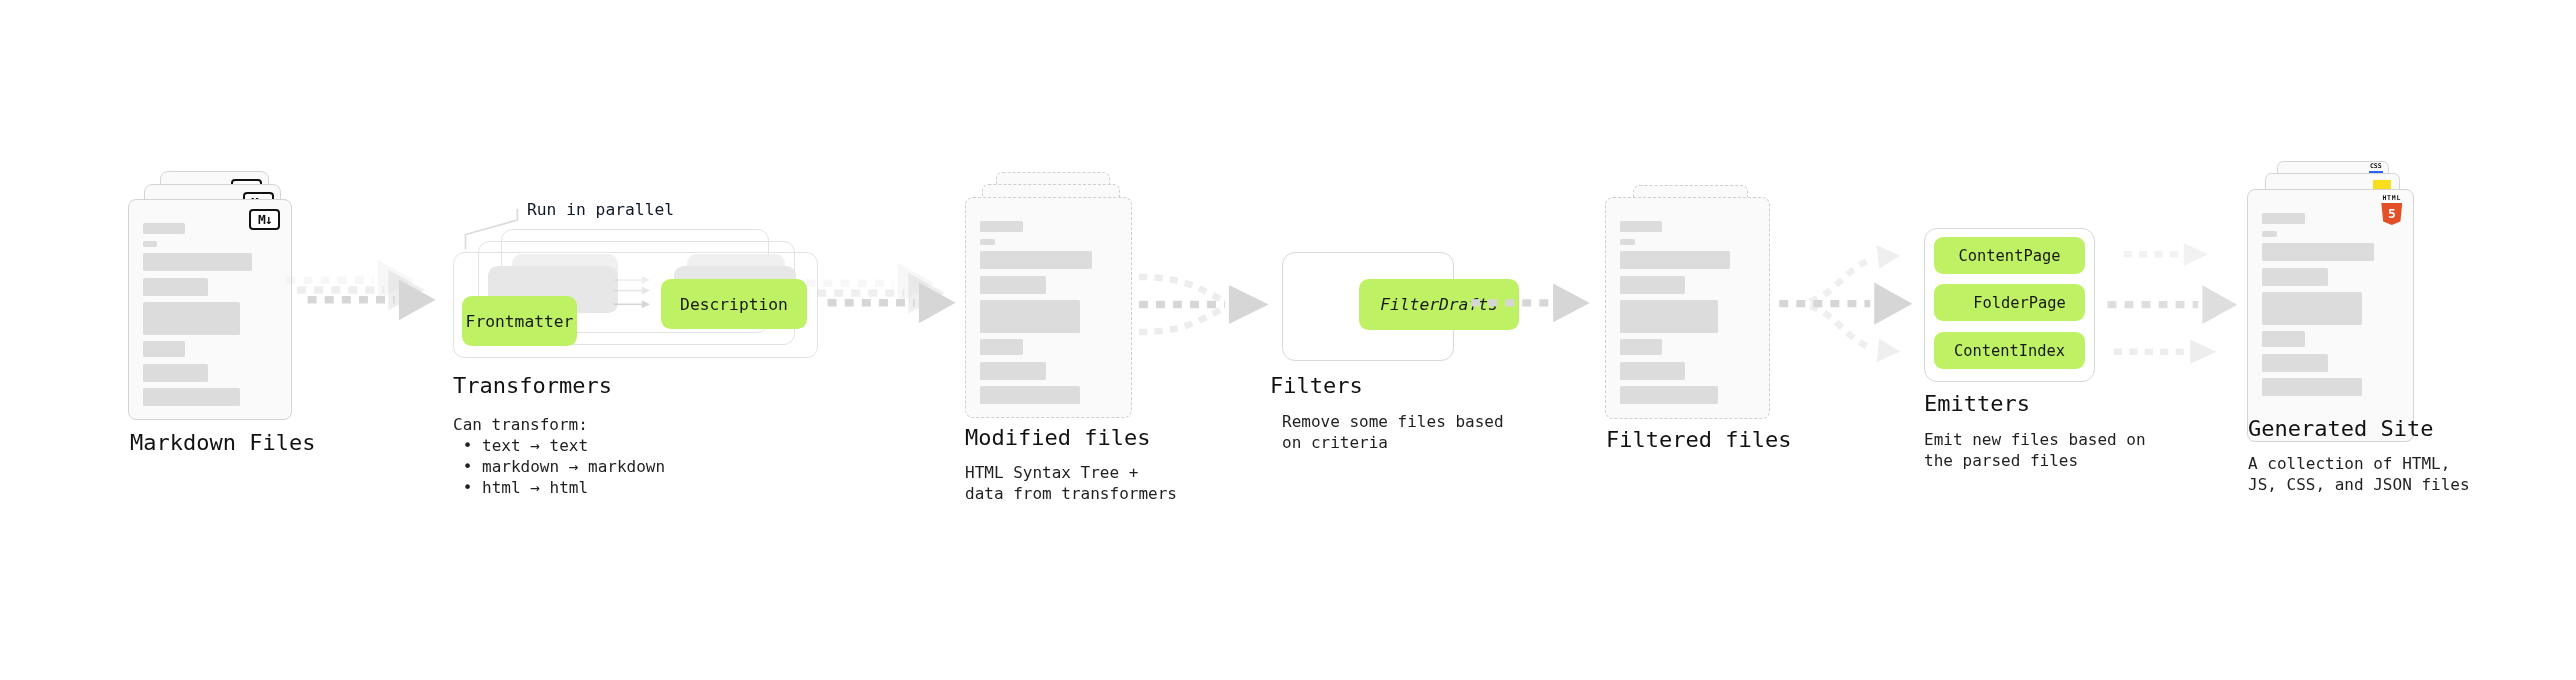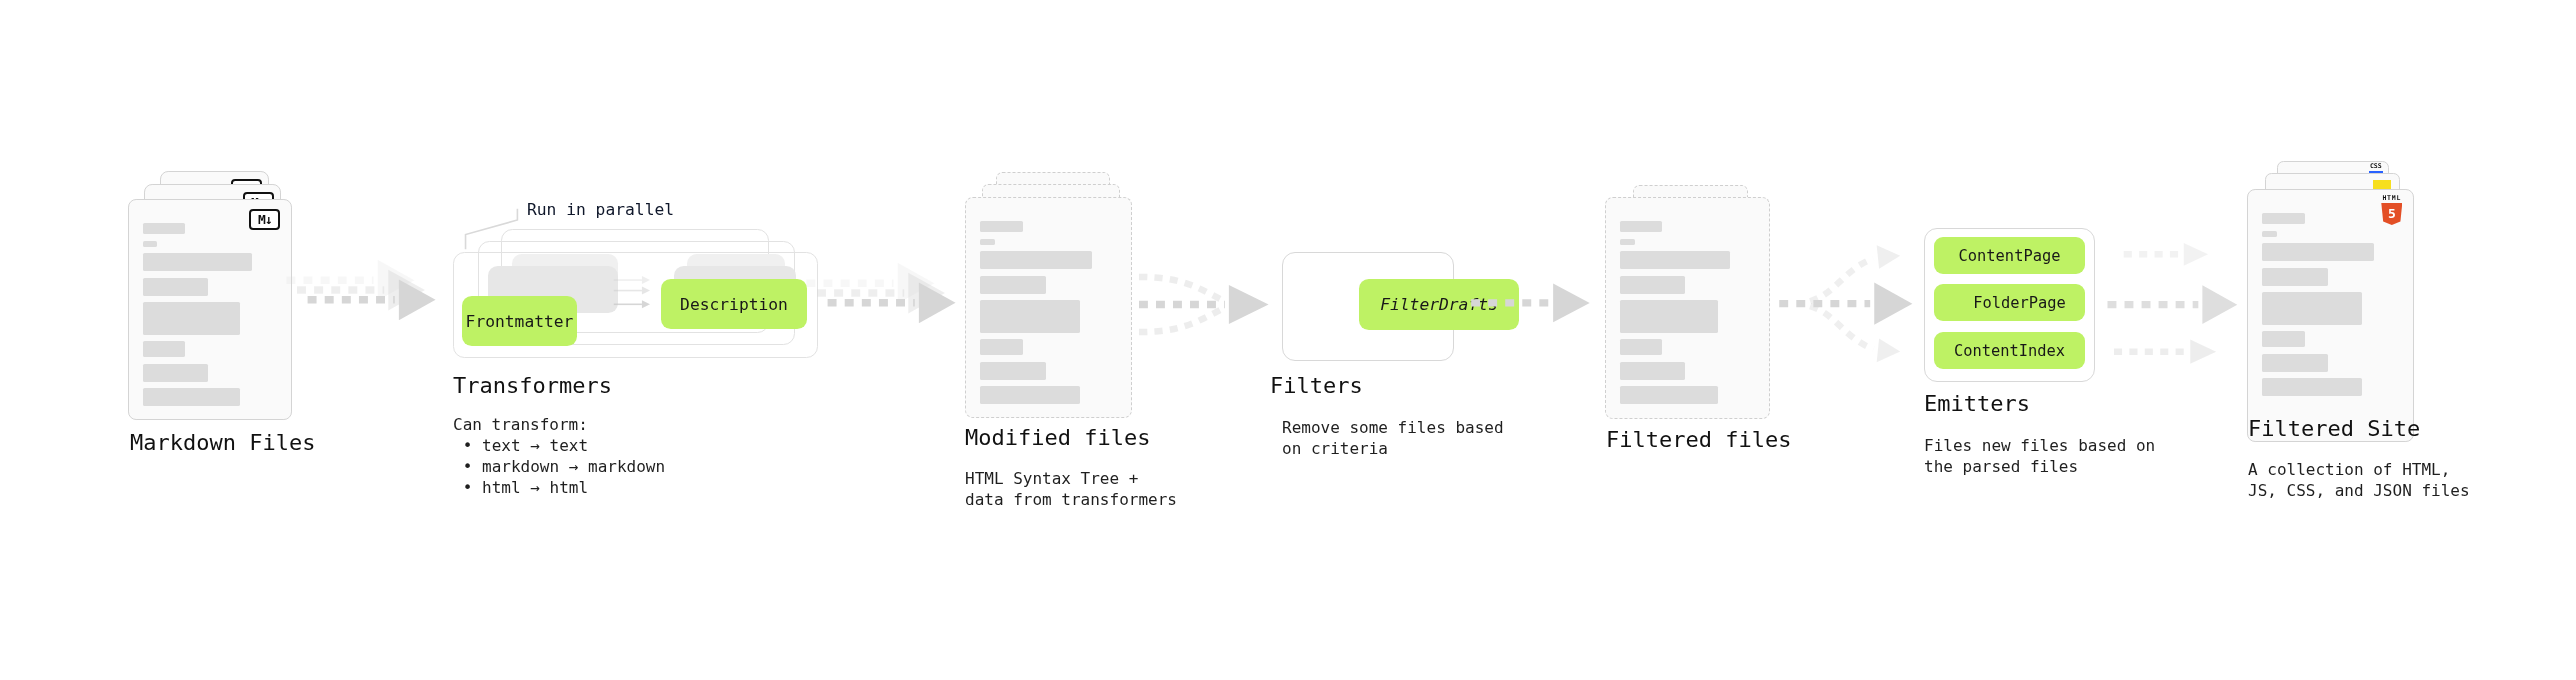--- a/index.html
+++ b/index.html
@@ -41,21 +41,21 @@
   
   .outline-box{position:absolute;border:1.6px solid #e2e2e2;border-radius:11.4px;box-sizing:border-box;background:transparent;}
   .panel-box{position:absolute;border:1.6px solid #d8d8d8;border-radius:13px;background:#fff;box-sizing:border-box;}
   .node{position:absolute;background:#bef264;border-radius:9.8px;display:flex;align-items:center;justify-content:center;
     font-size:16.3px;color:#181818;box-sizing:border-box;}
   .node.ghost2{background:#e7e7e7;}
   .node.ghost3{background:#f0f0f0;}
 
   
   .stage-label{position:absolute;font-size:22px;font-weight:500;line-height:26px;color:#111;white-space:nowrap;}
-  .caption{position:absolute;font-size:16px;line-height:21px;color:#1f1f1f;white-space:pre-line;margin-top:6px;}
+  .caption{position:absolute;font-size:16px;line-height:21px;color:#1f1f1f;white-space:pre-line;}
   .annotation{position:absolute;font-size:16.3px;color:#0f172a;white-space:nowrap;}
   .bullets{position:absolute;font-size:16px;line-height:21px;color:#1f1f1f;}
   .bullets .bullet{padding-left:9.8px;white-space:nowrap;}
 
   
   svg{position:absolute;overflow:visible;}
   .dash{stroke:#d6d6d6;stroke-width:9;stroke-dasharray:11 10;fill:none;}
   .dash.thin{stroke-width:8;stroke-dasharray:10 9;}
   .head{fill:#d6d6d6;}
   .mini-line{stroke:#c9c9c9;stroke-width:2;fill:none;}
@@ -231,21 +231,21 @@
     <line class="dash" x1="4" y1="83" x2="116" y2="83"></line>
     <polygon class="head" points="121,57 168,83 121,109"></polygon>
   </svg>
 
   <div>
     <div class="panel-box" style="left:1924px;top:228px;width:171px;height:154px;"></div>
     <div class="node" style="left:1934px;top:237px;width:151px;height:37px;font-size:15.4px;border-radius:9px;">ContentPage</div>
     <div class="node" style="left:1934px;top:284px;width:151px;height:37px;font-size:15.4px;border-radius:9px;padding-left:20px;">FolderPage</div>
     <div class="node" style="left:1934px;top:332px;width:151px;height:37px;font-size:15.4px;border-radius:9px;">ContentIndex</div>
     <div class="stage-label" style="left:1924px;top:391px;">Emitters</div>
-    <div class="caption" style="left:1924px;top:429px;">Files new files based on
+    <div class="caption" style="left:1924px;top:429px;">Emit new files based on
 the parsed files</div>
   </div>
 
   <svg style="left:2101px;top:234px;" width="146" height="134" viewBox="0 0 180 165">
     <g opacity="0.3">
         <line class="dash thin" x1="28" y1="25" x2="98" y2="25"></line>
         <polygon class="head" points="102,11 132,25 102,39"></polygon>
       </g>
     <g opacity="0.8">
         <line class="dash" x1="8" y1="87" x2="120" y2="87"></line>
@@ -278,19 +278,19 @@
         <div class="bar b1"></div>
           <div class="bar b2"></div>
           <div class="bar b3"></div>
           <div class="bar b4"></div>
         <div class="bar b5"></div>
           <div class="bar b6"></div>
           <div class="bar b7"></div>
           <div class="bar b8"></div>
       </div>
     </div>
-    <div class="stage-label" style="left:2248px;top:416px;">Filtered Site</div>
+    <div class="stage-label" style="left:2248px;top:416px;">Generated Site</div>
     <div class="caption" style="left:2248px;top:453px;">A collection of HTML,
 JS, CSS, and JSON files</div>
   </div>
 
 </div>
 
 
 </body></html>

